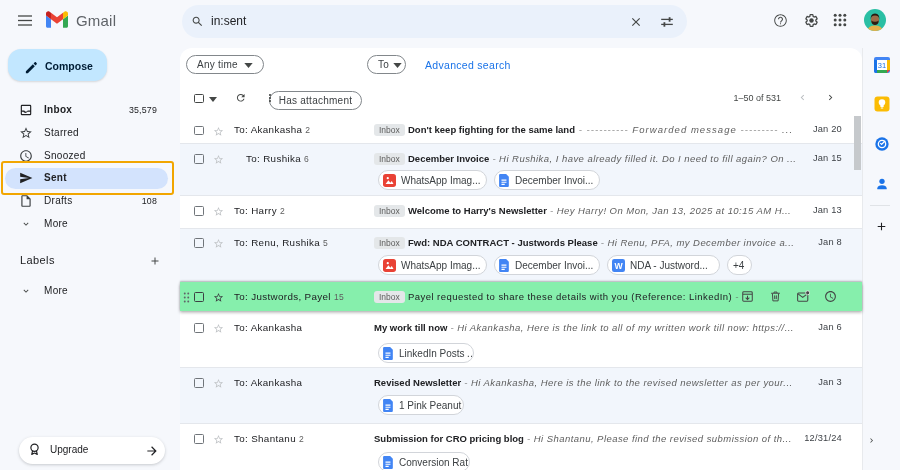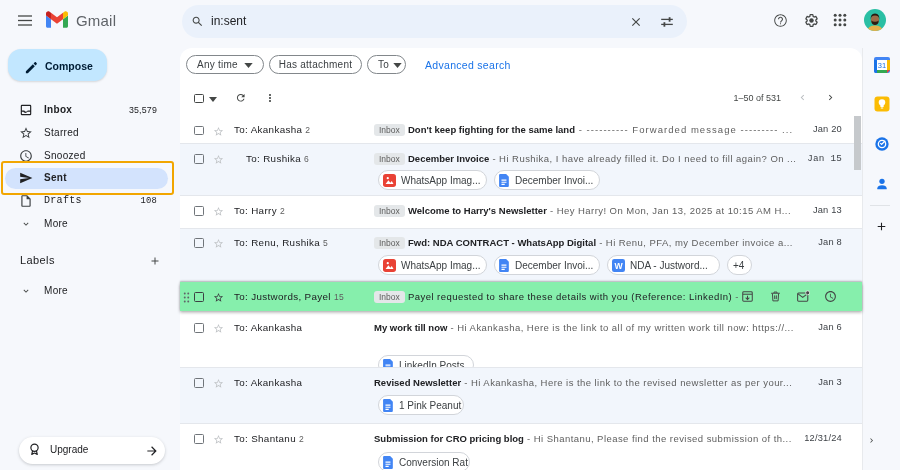--- a/index.html
+++ b/index.html
@@ -50,21 +50,21 @@
 .row .sep { position:absolute; left:0; bottom:0; width:682px; height:1px; background:#e4e7ec; }
 .rbg { background:#f2f6fc; }
 .cb { position:absolute; left:14px; width:9.5px; height:9.5px; border:1.3px solid #70757a; border-radius:1.5px; }
 .star { position:absolute; left:33px; }
 .sender { position:absolute; left:54px; font-size:9.8px; letter-spacing:0.35px; color:#202124; white-space:nowrap; }
 .sender .n { color:#5e5e5e; font-size:8.5px; }
 .inboxchip { position:absolute; left:194px; font-size:8.5px; color:#5e5e5e; background:#e4e7e9;
   border-radius:3px; padding:1.5px 5px 2px; line-height:1; }
 .subj { position:absolute; left:228px; right:55px; font-size:9.5px; white-space:nowrap; overflow:hidden; }
 .subj b { font-weight:bold; color:#202124; }
-.subj .sn { color:#5e5e5e; letter-spacing:0.45px; }
+.subj .sn { color:#5e5e5e; letter-spacing:0.45px;font-style:italic; }
 .date { position:absolute; right:20px; font-size:9.3px; letter-spacing:0.2px; color:#3f4348; }
 .att { position:absolute; left:198px; display:flex; gap:7px; }
 .achip { display:flex; align-items:center; height:20px; border:1px solid #d2d5da; border-radius:10px;
   background:#fff; padding:0 7px 0 4px; font-size:10px; color:#3c4043; white-space:nowrap; overflow:hidden; box-sizing:border-box; flex:none; }
 .achip svg { margin-right:5px; flex:none; }
 
 
 #row5 { background:#86efac; z-index:3; box-shadow:0 -1px 2px rgba(0,0,0,.22), 0 1.5px 3px rgba(0,0,0,.3); }
 .hic { position:absolute; top:8px; }
 
@@ -171,21 +171,21 @@
     <span class="lb">Starred</span>
   </div>
   <div class="navsel"></div>
   <div class="nav" style="top:119px;">
     <svg class="ic" width="14" height="14" viewBox="0 0 24 24">
         <path fill="#202124" d="M2.01 21L23 12 2.01 3 2 10l15 2-15 2z"></path>
       </svg>
     <span class="lb" style="font-weight:bold;">Sent</span>
   </div>
   <div id="sentbox"></div>
-  <div class="nav" style="top:142px;font-family:Liberation Mono, monospace;">
+  <div class="nav" style="top:142px;">
     <svg class="ic" width="14" height="14" viewBox="0 0 24 24">
         <path fill="#3c4043" d="M14 2H6c-1.1 0-1.99.9-1.99 2L4 20c0 1.1.89 2 1.99 2H18c1.1 0 2-.9 2-2V8l-6-6zm4 18H6V4h7v5h5v11z"></path>
       </svg>
     <span class="lb">Drafts</span>
       <span class="ct">108</span>
   </div>
   <div class="nav" style="top:165px;">
     <svg class="ic" style="left:21px;top:6px;" width="10" height="10" viewBox="0 0 24 24">
         <path fill="#444746" d="M7.41 8.59L12 13.17l4.59-4.58L18 10l-6 6-6-6 1.41-1.41z"></path>
       </svg>
@@ -209,21 +209,21 @@
     <span>Upgrade</span>
     <svg style="position:absolute;left:126px;top:6.5px;" width="14" height="14" viewBox="0 0 24 24">
       <path fill="#202124" d="M12 4l-1.41 1.41L16.17 11H4v2h12.17l-5.58 5.59L12 20l8-8z"></path>
     </svg>
   </div>
 </div>
 <div id="main">
   <div class="chip" style="left:6px; width:78px; padding-left:10px;">Any time<svg style="position:absolute;left:57px;top:7px;" width="9" height="5" viewBox="0 0 10 6">
         <path fill="#444746" d="M0 0l5 6 5-6z"></path>
       </svg></div>
-  <div class="chip" style="left:89px; width:93px; text-align:center;">Has attachment</div>
+  <div class="chip" style="left:89px; width:93px; text-align:center;margin-top:36px;">Has attachment</div>
   <div class="chip" style="left:187px; width:39px; padding-left:10px;">To<svg style="position:absolute;left:25px;top:7px;" width="9" height="5" viewBox="0 0 10 6">
         <path fill="#444746" d="M0 0l5 6 5-6z"></path>
       </svg></div>
   <div id="advsearch">Advanced search</div>
   <div id="toolbar">
     <div style="position:absolute;left:14px;top:9.5px;width:9.5px;height:9.5px;border:1.4px solid #444746;border-radius:1.5px;"></div>
     <svg style="position:absolute;left:29px;top:13px;" width="8" height="5" viewBox="0 0 10 6">
         <path fill="#444746" d="M0 0l5 6 5-6z"></path>
       </svg>
     <svg style="position:absolute;left:55px;top:8px;" width="11.5" height="11.5" viewBox="0 0 24 24">
@@ -255,21 +255,21 @@
     </div>
 
     <div class="row rbg" style="height:52px;">
       <div class="cb" style="top:10px;"></div>
       <svg class="star" style="top:9.5px;" width="11" height="11" viewBox="0 0 24 24">
           <path fill="#c0c3c6" d="M22 9.24l-7.19-.62L12 2 9.19 8.63 2 9.24l5.46 4.73L5.82 21 12 17.27 18.18 21l-1.63-7.03L22 9.24zM12 15.4l-3.76 2.27 1-4.28-3.32-2.88 4.38-.38L12 6.1l1.71 4.04 4.38.38-3.32 2.88 1 4.28L12 15.4z"></path>
         </svg>
       <span class="sender" style="top:8.5px;margin-left:12px;">To: Rushika <span class="n">6</span></span>
       <span class="inboxchip" style="top:9px;">Inbox</span>
       <span class="subj" style="top:8.5px;"><b>December Invoice</b><span class="sn"> - Hi Rushika, I have already filled it. Do I need to fill again? On ...</span></span>
-      <span class="date" style="top:9px;font-family:Liberation Mono, monospace;">Jan 15</span>
+      <span class="date" style="top:9px;">Jan 15</span>
       <div class="att" style="top:26px;">
         <div class="achip" style="width:109px;"><svg width="13" height="13" viewBox="0 0 12 12">
               <rect width="12" height="12" rx="2.5" fill="#e94235"></rect>
               <path d="M2.4 9.2l2.6-3.4 1.8 2.3 1.3-1.7 1.6 2.8z" fill="#fff"></path>
               <circle cx="4.4" cy="3.9" r="1.05" fill="#fff"></circle>
             </svg>WhatsApp Imag...</div>
         <div class="achip" style="width:106px;"><svg width="11" height="13" viewBox="0 0 10 12">
               <path d="M1 0h5.5L9 2.5V11a1 1 0 0 1-1 1H1a1 1 0 0 1-1-1V1a1 1 0 0 1 1-1z" fill="#4285f4"></path>
               <g stroke="#fff" stroke-width="1.1">
                 <line x1="2.2" y1="5.6" x2="6.8" y2="5.6"></line>
@@ -293,21 +293,21 @@
       <div class="sep"></div>
     </div>
 
     <div class="row rbg" style="height:53px;">
       <div class="cb" style="top:9px;"></div>
       <svg class="star" style="top:8.5px;" width="11" height="11" viewBox="0 0 24 24">
           <path fill="#c0c3c6" d="M22 9.24l-7.19-.62L12 2 9.19 8.63 2 9.24l5.46 4.73L5.82 21 12 17.27 18.18 21l-1.63-7.03L22 9.24zM12 15.4l-3.76 2.27 1-4.28-3.32-2.88 4.38-.38L12 6.1l1.71 4.04 4.38.38-3.32 2.88 1 4.28L12 15.4z"></path>
         </svg>
       <span class="sender" style="top:7.5px;">To: Renu, Rushika <span class="n">5</span></span>
       <span class="inboxchip" style="top:8px;">Inbox</span>
-      <span class="subj" style="top:7.5px;"><b>Fwd: NDA CONTRACT - WhatsApp Digital</b><span class="sn"> - Hi Renu, PFA, my December invoice a...</span></span>
+      <span class="subj" style="top:7.5px;"><b>Fwd: NDA CONTRACT - Justwords Please</b><span class="sn"> - Hi Renu, PFA, my December invoice a...</span></span>
       <span class="date" style="top:8px;">Jan 8</span>
       <div class="att" style="top:26px;">
         <div class="achip" style="width:109px;"><svg width="13" height="13" viewBox="0 0 12 12">
               <rect width="12" height="12" rx="2.5" fill="#e94235"></rect>
               <path d="M2.4 9.2l2.6-3.4 1.8 2.3 1.3-1.7 1.6 2.8z" fill="#fff"></path>
               <circle cx="4.4" cy="3.9" r="1.05" fill="#fff"></circle>
             </svg>WhatsApp Imag...</div>
         <div class="achip" style="width:106px;"><svg width="11" height="13" viewBox="0 0 10 12">
               <path d="M1 0h5.5L9 2.5V11a1 1 0 0 1-1 1H1a1 1 0 0 1-1-1V1a1 1 0 0 1 1-1z" fill="#4285f4"></path>
               <g stroke="#fff" stroke-width="1.1">
@@ -373,21 +373,21 @@
     </div>
 
     <div class="row" style="height:57px;">
       <div class="cb" style="top:12px;"></div>
       <svg class="star" style="top:11.5px;" width="11" height="11" viewBox="0 0 24 24">
           <path fill="#c0c3c6" d="M22 9.24l-7.19-.62L12 2 9.19 8.63 2 9.24l5.46 4.73L5.82 21 12 17.27 18.18 21l-1.63-7.03L22 9.24zM12 15.4l-3.76 2.27 1-4.28-3.32-2.88 4.38-.38L12 6.1l1.71 4.04 4.38.38-3.32 2.88 1 4.28L12 15.4z"></path>
         </svg>
       <span class="sender" style="top:10.5px;">To: Akankasha</span>
       <span class="subj" style="top:10.5px;left:194px;"><b>My work till now</b><span class="sn"> - Hi Akankasha, Here is the link to all of my written work till now: https://...</span></span>
       <span class="date" style="top:11px;">Jan 6</span>
-      <div class="att" style="top:44px;text-decoration:underline;">
+      <div class="att" style="top:32px;">
         <div class="achip" style="width:96px;"><svg width="11" height="13" viewBox="0 0 10 12">
               <path d="M1 0h5.5L9 2.5V11a1 1 0 0 1-1 1H1a1 1 0 0 1-1-1V1a1 1 0 0 1 1-1z" fill="#4285f4"></path>
               <g stroke="#fff" stroke-width="1.1">
                 <line x1="2.2" y1="5.6" x2="6.8" y2="5.6"></line>
                 <line x1="2.2" y1="7.6" x2="6.8" y2="7.6"></line>
                 <line x1="2.2" y1="9.6" x2="5.2" y2="9.6"></line>
               </g>
             </svg>LinkedIn Posts …</div>
       </div>
       <div class="sep"></div>

